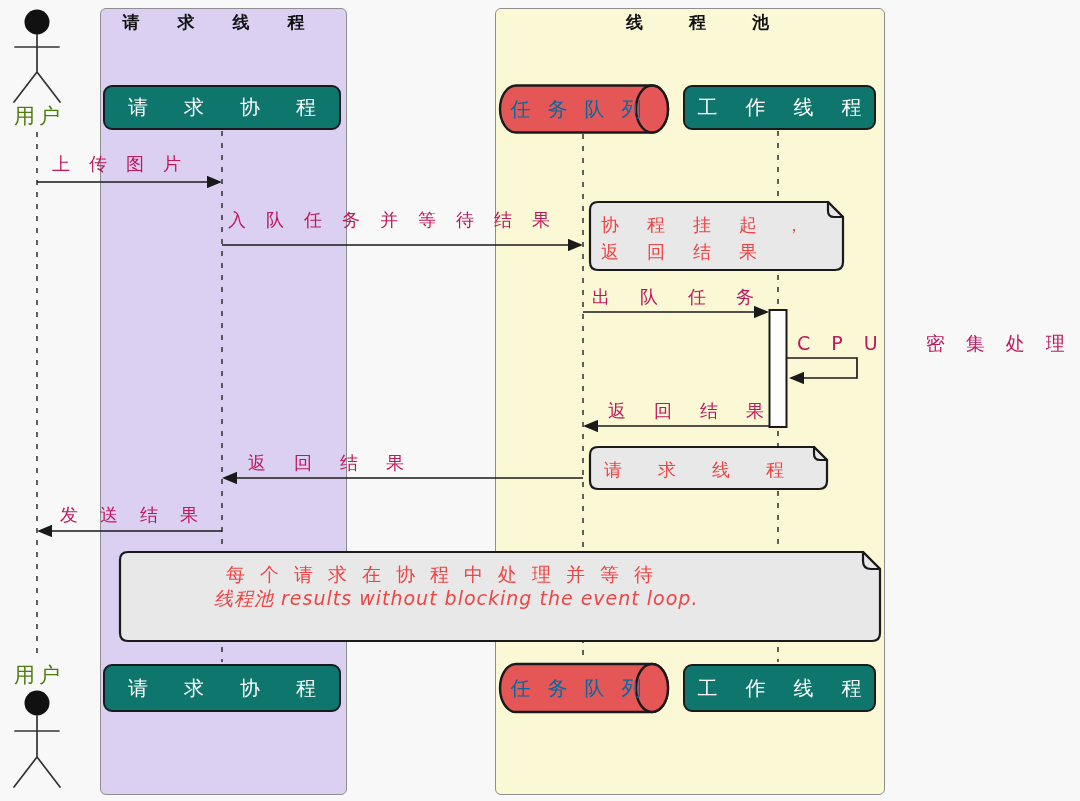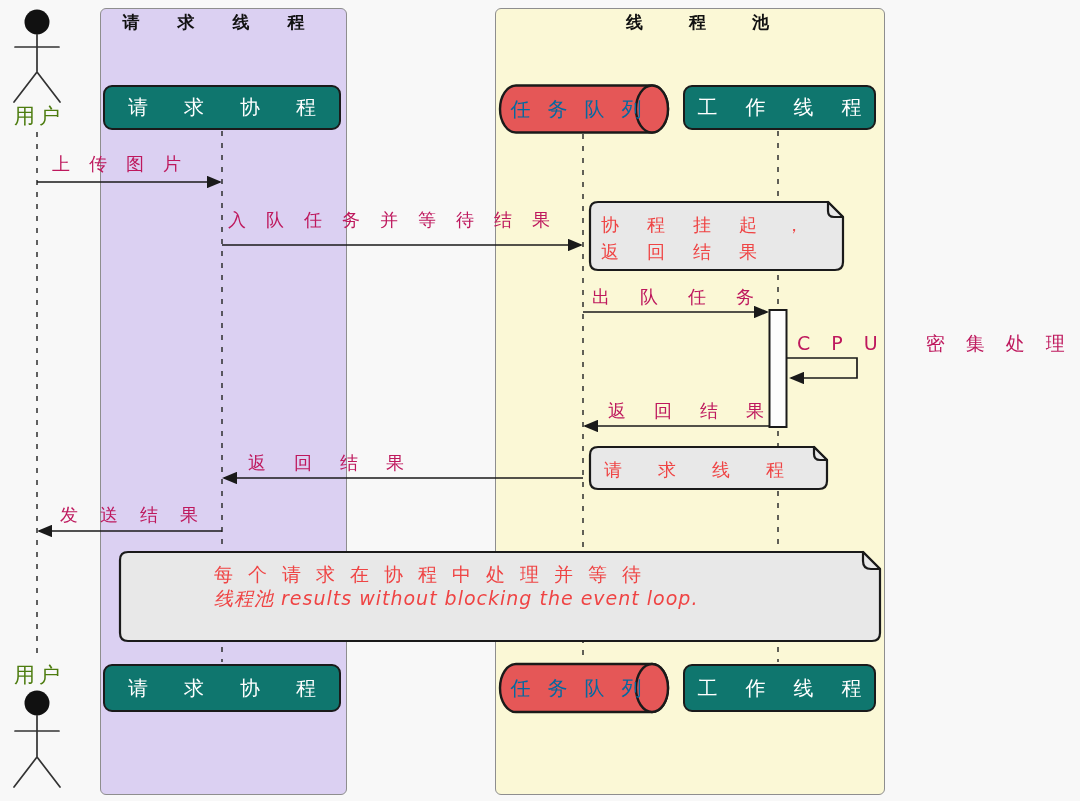--- a/index.html
+++ b/index.html
@@ -46,21 +46,21 @@
   #m4{left:797px; top:331px; letter-spacing:21px; font-size:19px;}
   #m5{left:608px; top:399px; letter-spacing:28px;}
   #m6{left:248px; top:451px; letter-spacing:28px;}
   #m7{left:60px;  top:503px; letter-spacing:22px;}
   
   .note-text{position:absolute; z-index:3; font-size:18px; color:#ef4444; white-space:nowrap;}
   #note-suspend-text{left:601px; top:211px; line-height:27px; letter-spacing:28px;}
   #note-resume-text{left:604px; top:458px; letter-spacing:36px;}
   #note-summary-text{left:214px; top:562px; line-height:24px; font-size:19px;}
   .sum1{letter-spacing:19px;}
-  .sum2{letter-spacing:15px;}
+  .sum2{letter-spacing:15px;margin-left:12px;}
   .sum3{letter-spacing:1px;font-style:italic;}
 </style>
 </head>
 <body>
 
 <div id="canvas">
 
   <div class="frame" id="frame-request"></div>
   <div class="frame" id="frame-pool"></div>
 

